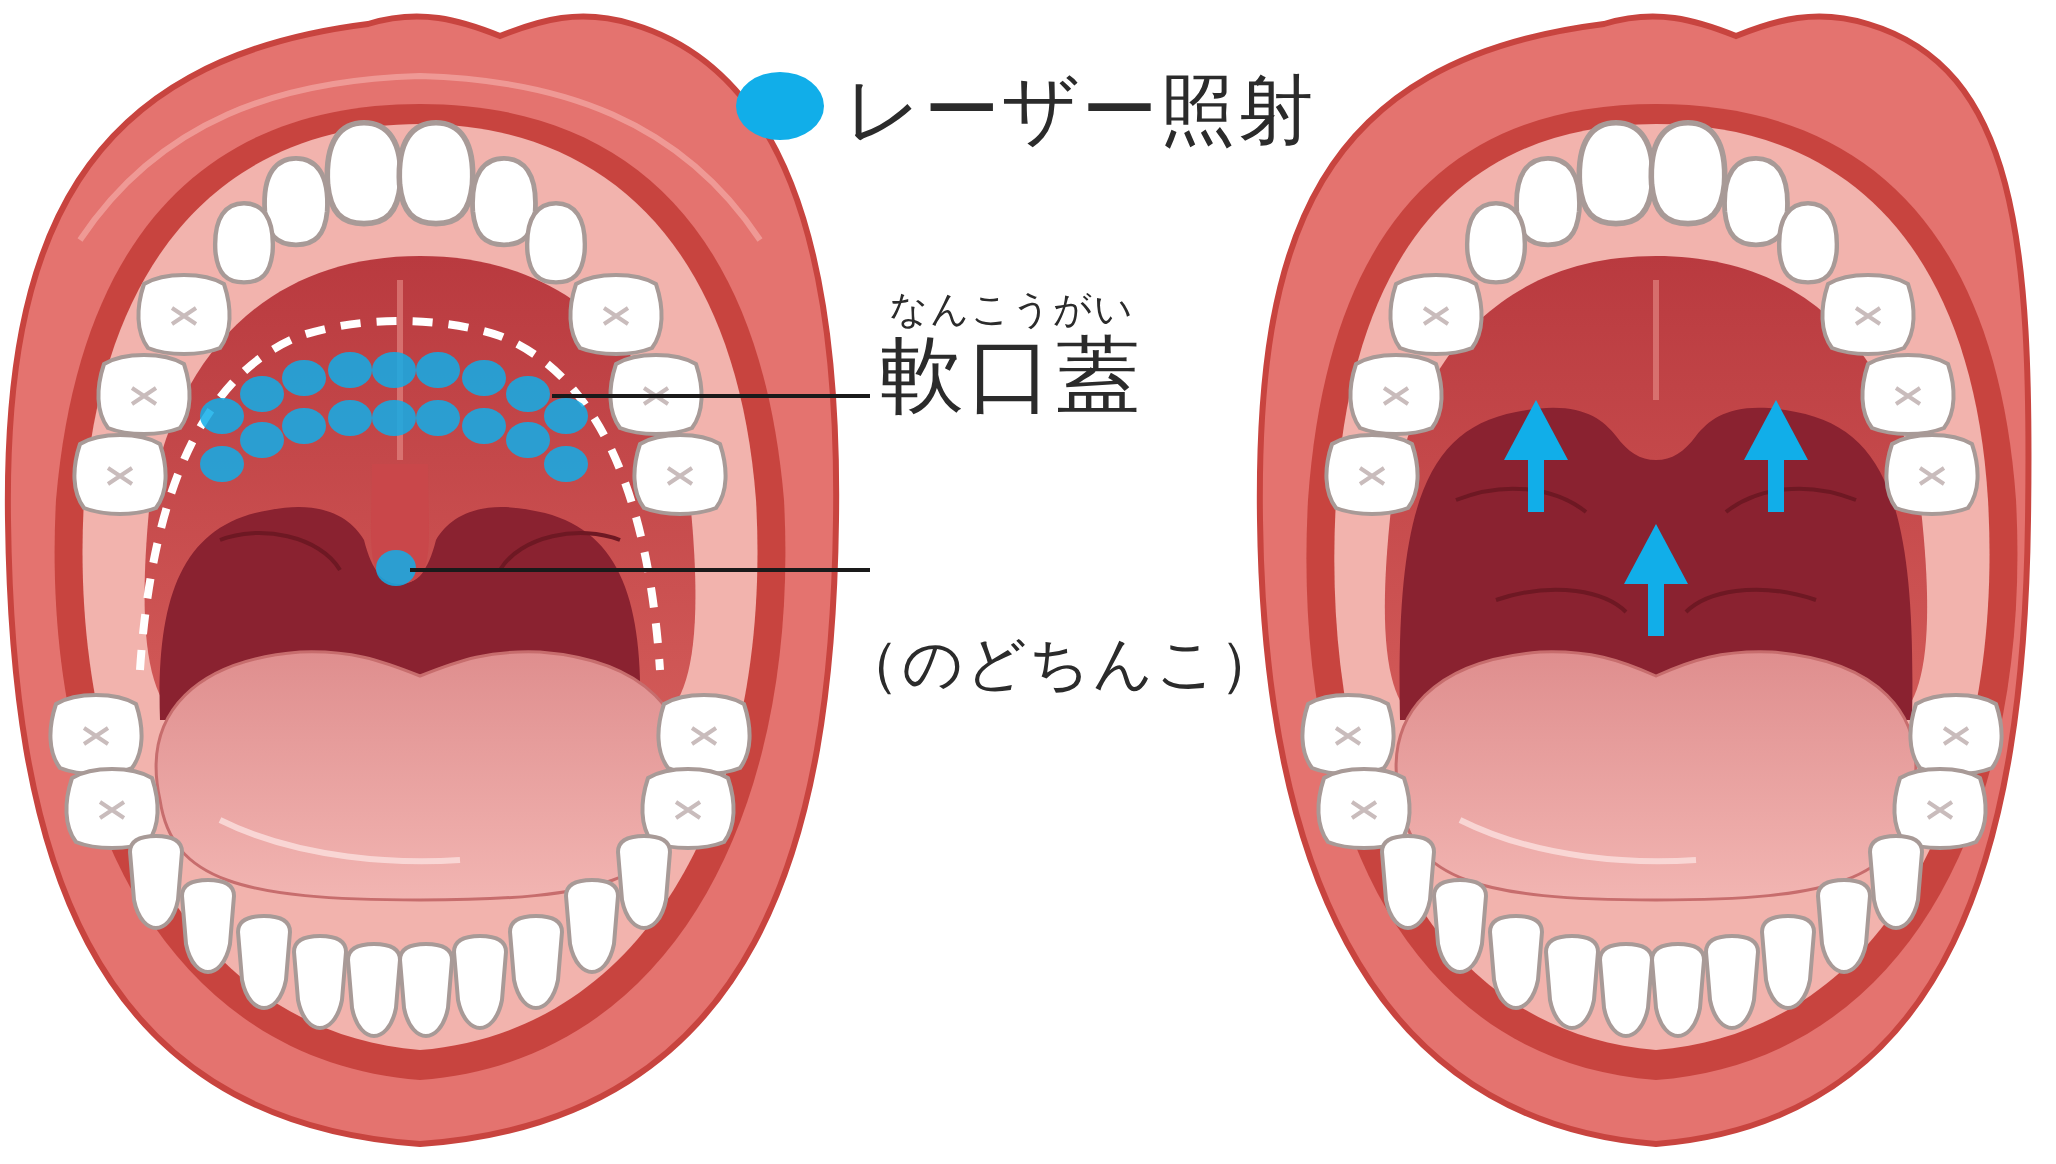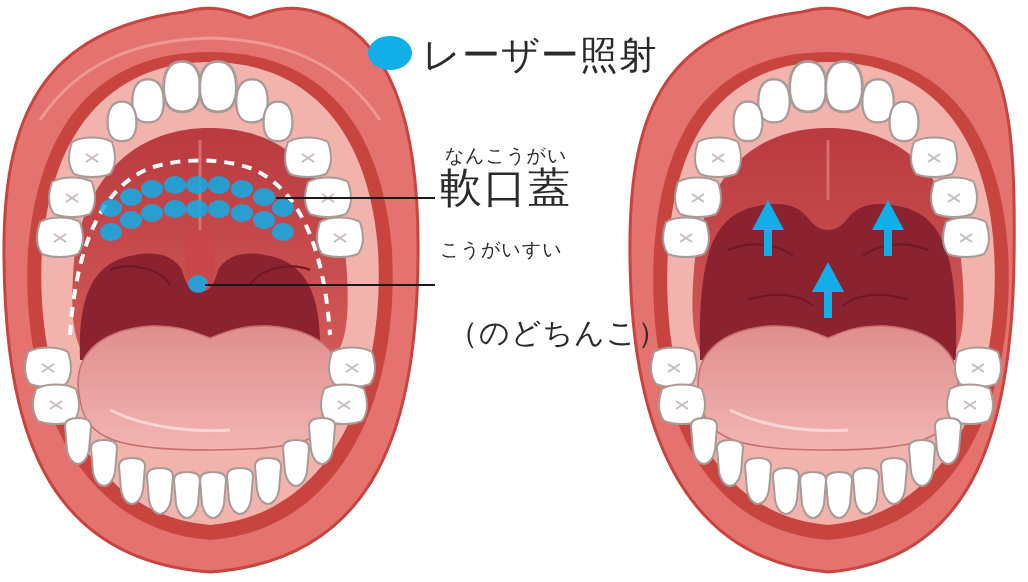--- a/index.html
+++ b/index.html
@@ -4,21 +4,21 @@
 <style>
   html,body{margin:0;padding:0;background:#ffffff;}
   body{width:1028px;height:582px;position:relative;overflow:hidden;font-family:"DejaVu Sans","Liberation Sans",sans-serif;}
   svg.mouths{position:absolute;left:0;top:0;width:1028px;height:582px;}
   .legend{position:absolute;left:368px;top:36px;display:flex;align-items:flex-start;}
   .legend-dot{width:44px;height:34px;border-radius:50%;background:#11aee9;margin-right:10px;}
   .legend-text{font-size:38px;color:#2b2b2b;letter-spacing:1px;line-height:1;}
   .label{position:absolute;color:#2b2b2b;text-align:center;}
   .ruby{font-size:19px;letter-spacing:1px;line-height:1;}
   .kanji{font-size:42px;letter-spacing:2px;line-height:1.1;text-align:right;}
-  .sub{font-size:30px;letter-spacing:1px;line-height:1;margin-left:28px;}
+  .sub{font-size:30px;letter-spacing:1px;line-height:1;}
 </style>
 </head>
 <body>
 
 <svg class="mouths" viewBox="0 0 1028 582" xmlns="http://www.w3.org/2000/svg">
   <defs>
     <linearGradient id="tongueGrad" x1="0" y1="0" x2="0" y2="1">
       <stop offset="0" stop-color="#df8e8e"></stop>
       <stop offset="1" stop-color="#f2b5b2"></stop>
     </linearGradient>
@@ -181,18 +181,17 @@
   <div class="legend-dot"></div>
   <span class="legend-text">レーザー照射</span>
 </div>
 
 <div class="label" style="left:440px;top:146px;">
   <div class="ruby">なんこうがい</div>
   <div class="kanji">軟口蓋</div>
 </div>
 
 <div class="label" style="left:440px;top:240px;">
-  <div class="ruby">こうがいすい</div>
 </div>
 
 <div class="label" style="left:420px;top:318px;">
   <div class="sub">（のどちんこ）</div>
 </div>
 
 </body></html>

